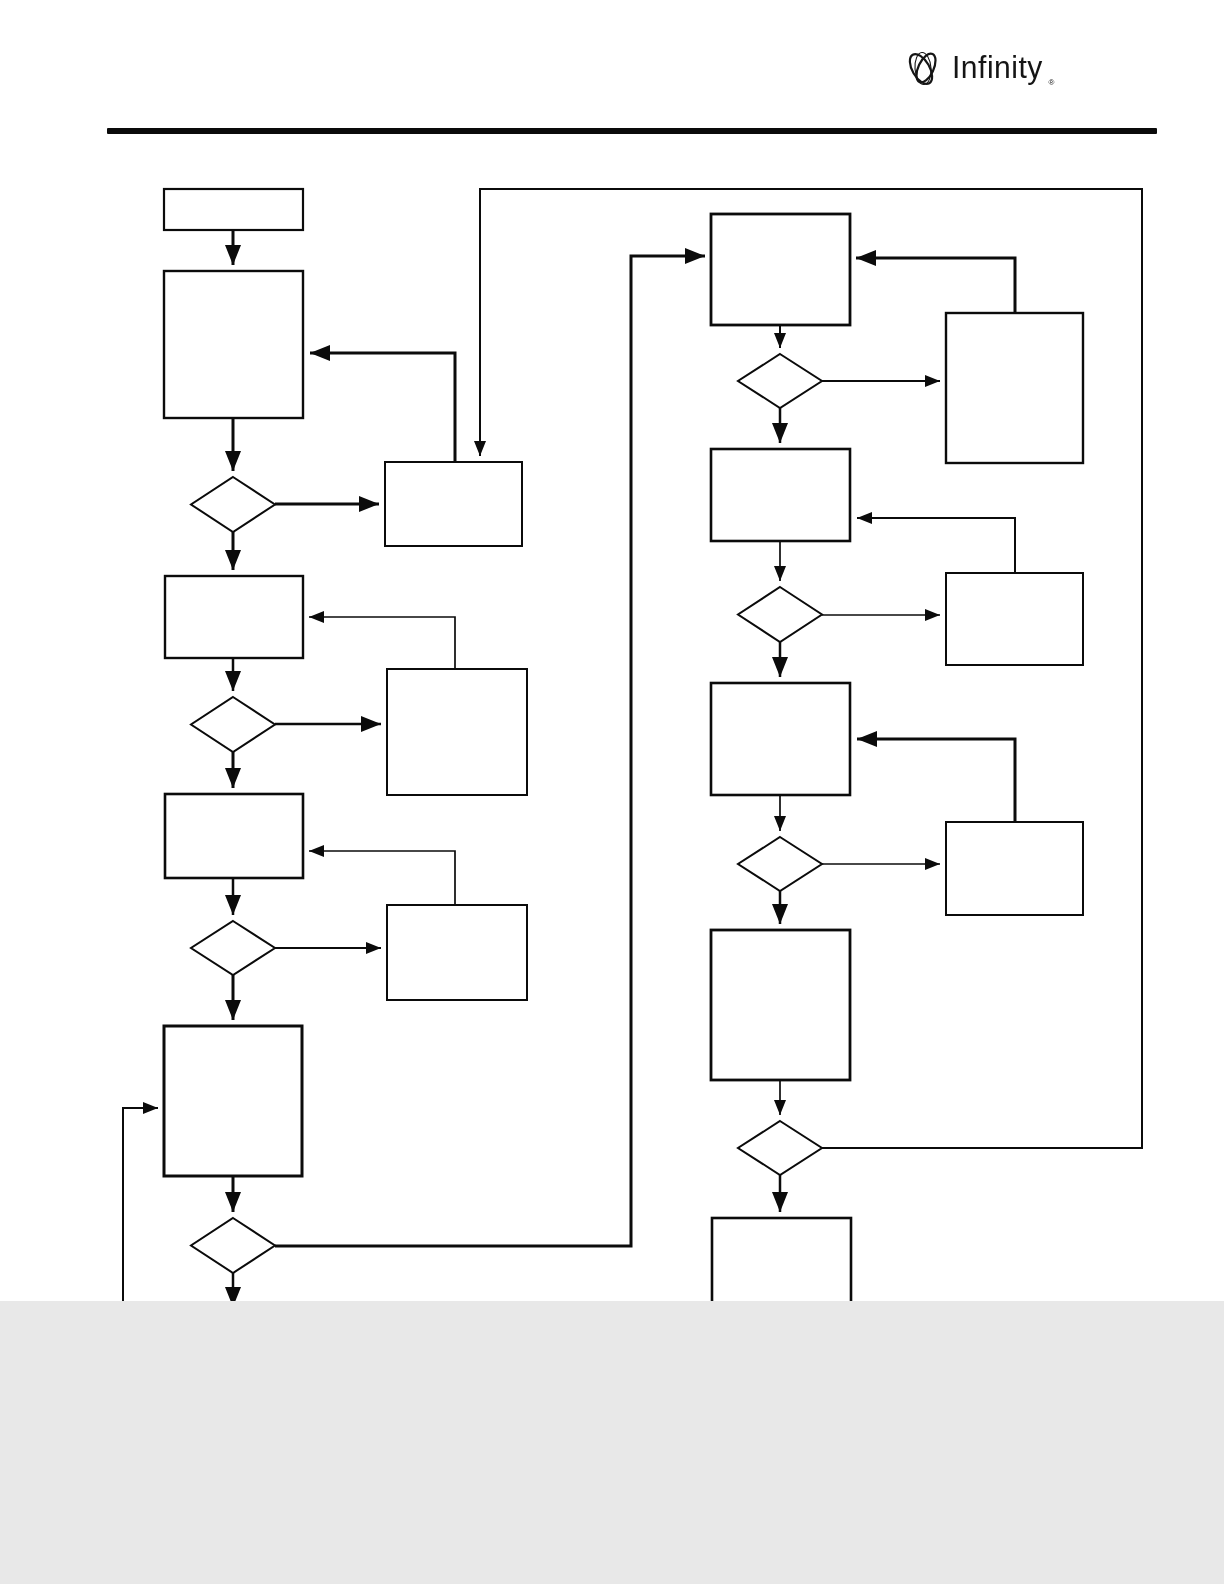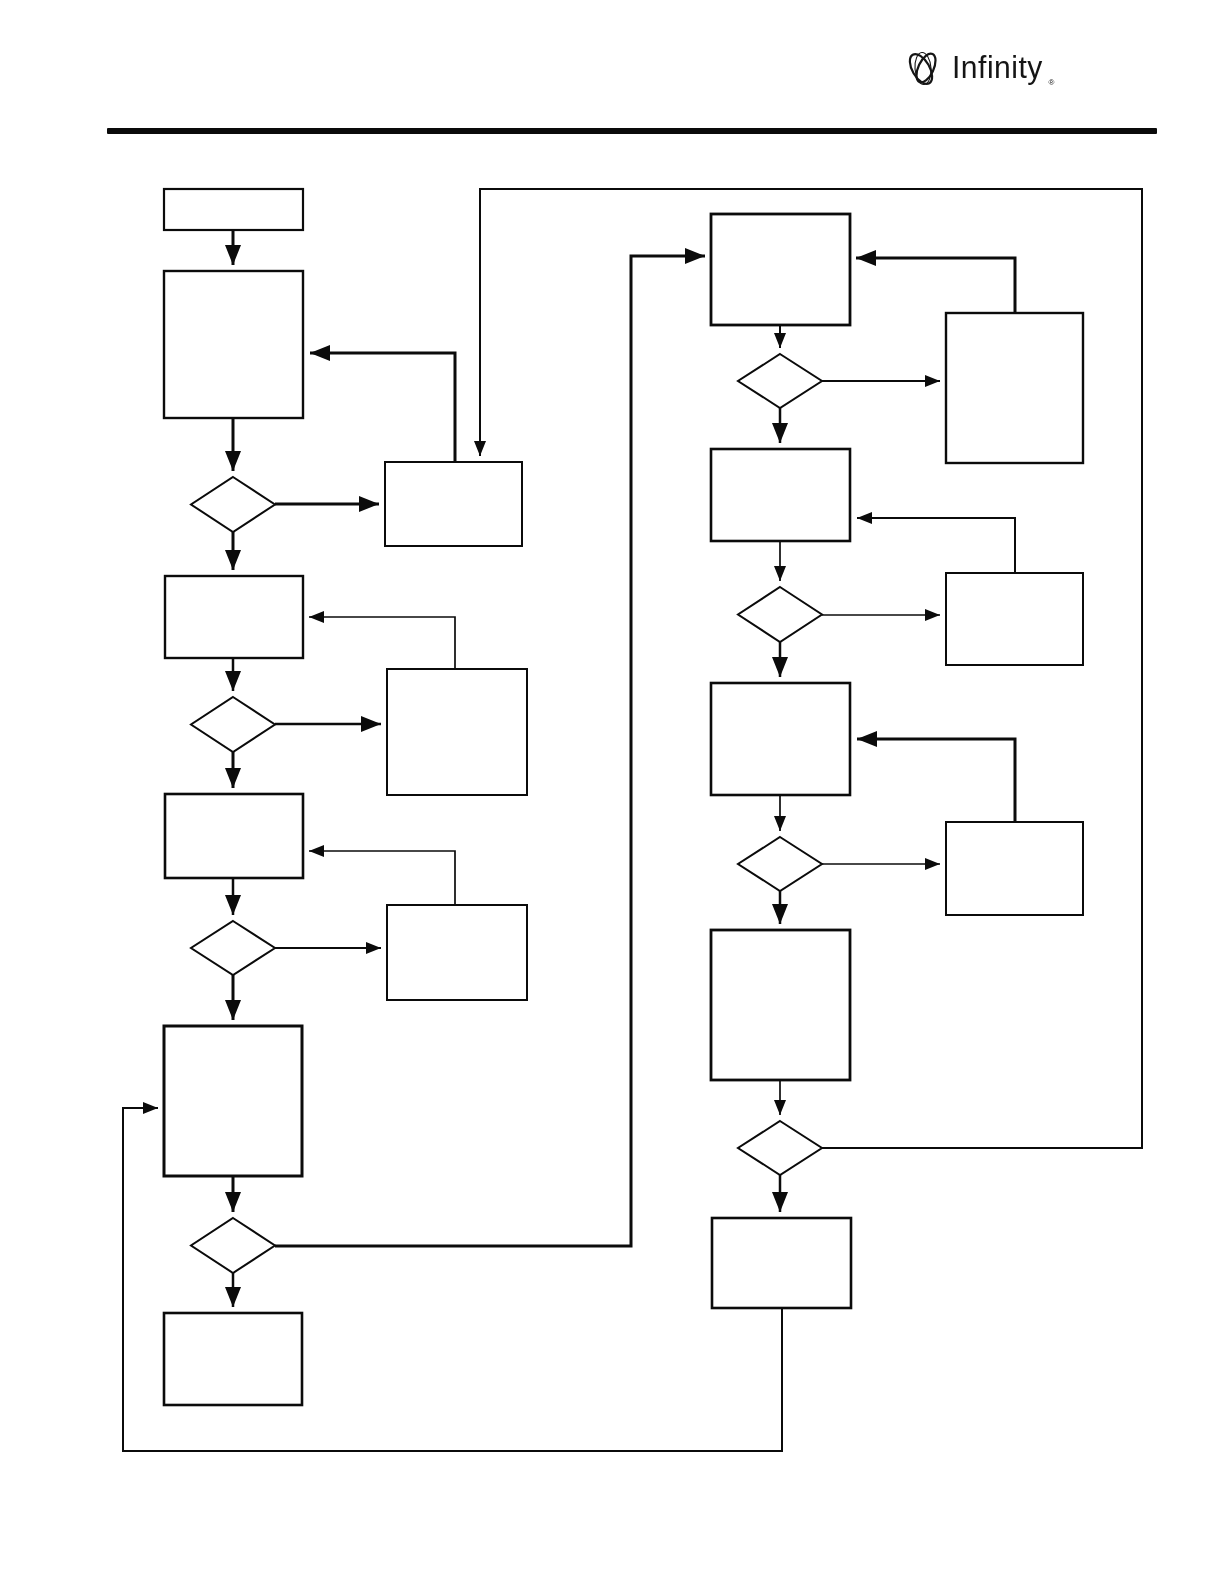--- a/index.html
+++ b/index.html
@@ -1,18 +1,18 @@
 <!DOCTYPE html>
 <html><head>
 <meta charset="utf-8">
 <style>
   html,body{margin:0;padding:0;background:#e8e8e8;}
   .page{
     position:relative;
-    width:1224px;height:1584px;
+    width:1224px;height:1301px;
     margin:0 auto;
     background:#ffffff;
     font-family:"Liberation Sans", sans-serif;
     overflow:hidden;
   }
   .brand{
     position:absolute;top:44px;left:901px;
     display:flex;align-items:center;gap:5px;
     color:#151515;
   }

